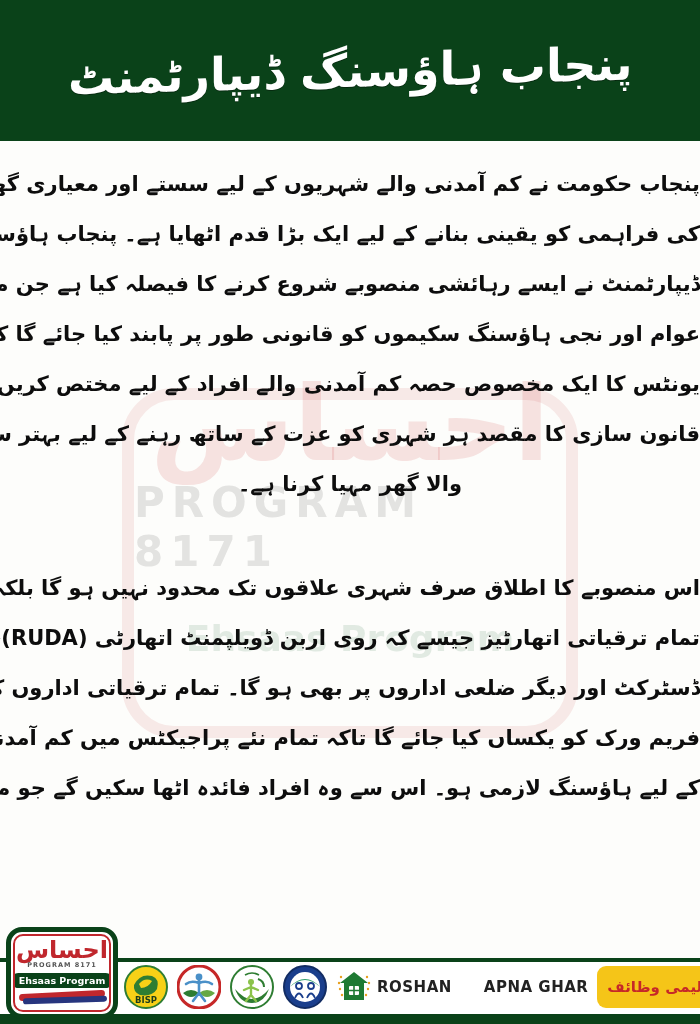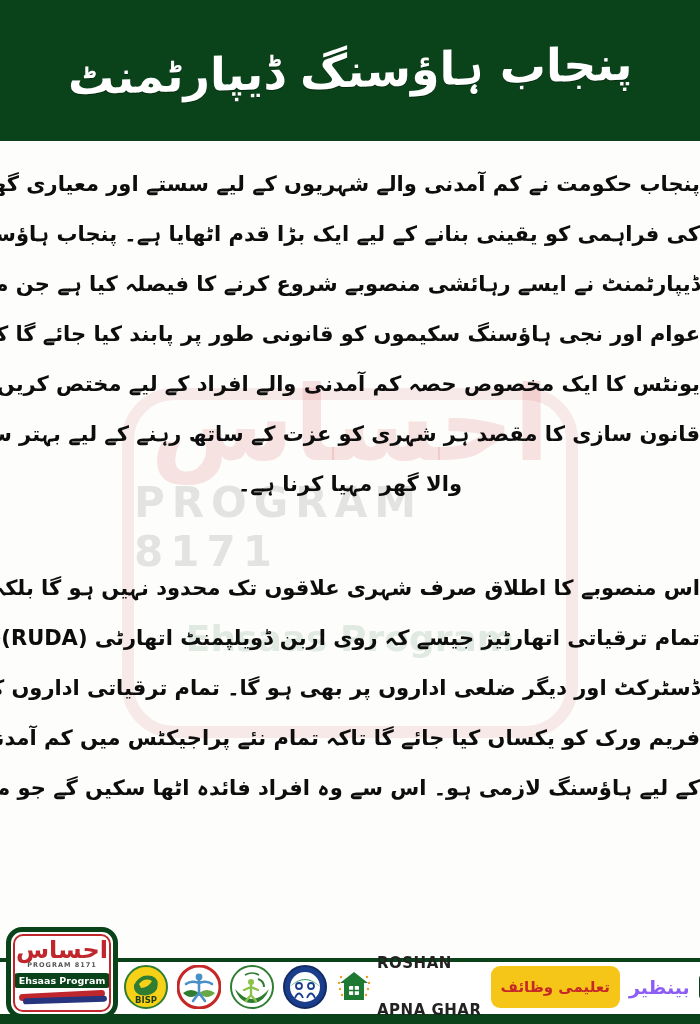--- a/index.html
+++ b/index.html
@@ -78,21 +78,21 @@
   }
   .ehsaas-wave { position:relative; width:100%; height:12px; margin-top:4px; }
   .ehsaas-wave .red  { position:absolute; left:4px; right:4px; top:0; height:7px; background:#c0272d; border-radius:4px; transform:rotate(-3deg); }
   .ehsaas-wave .blue { position:absolute; left:8px; right:2px; top:5px; height:6px; background:#27357e; border-radius:4px; transform:rotate(-2deg); }
 
   
   .clogo { width:44px; height:44px; flex:0 0 auto; }
 
   
   .roshan { display:flex; align-items:center; gap:5px; flex:0 0 auto; }
-  .roshan-text { display:flex; flex-direction:column; line-height:1;gap:32px; }
+  .roshan-text { display:flex; flex-direction:row; line-height:1;gap:32px; }
   .roshan-line1 { font-size:15px; font-weight:700; color:#222; letter-spacing:.5px; }
   .roshan-line2 { font-size:15px; font-weight:700; color:#222; letter-spacing:.5px; }
 
   
   .badge-yellow {
     background:#f5c518; color:#c62828; font-size:15px; font-weight:700;
     border-radius:9px; padding:12px 10px; direction:rtl; white-space:nowrap; flex:0 0 auto;
   }
   .badge-green {
     background:#1e7a33; color:#ffffff; font-size:15px; font-weight:700;

